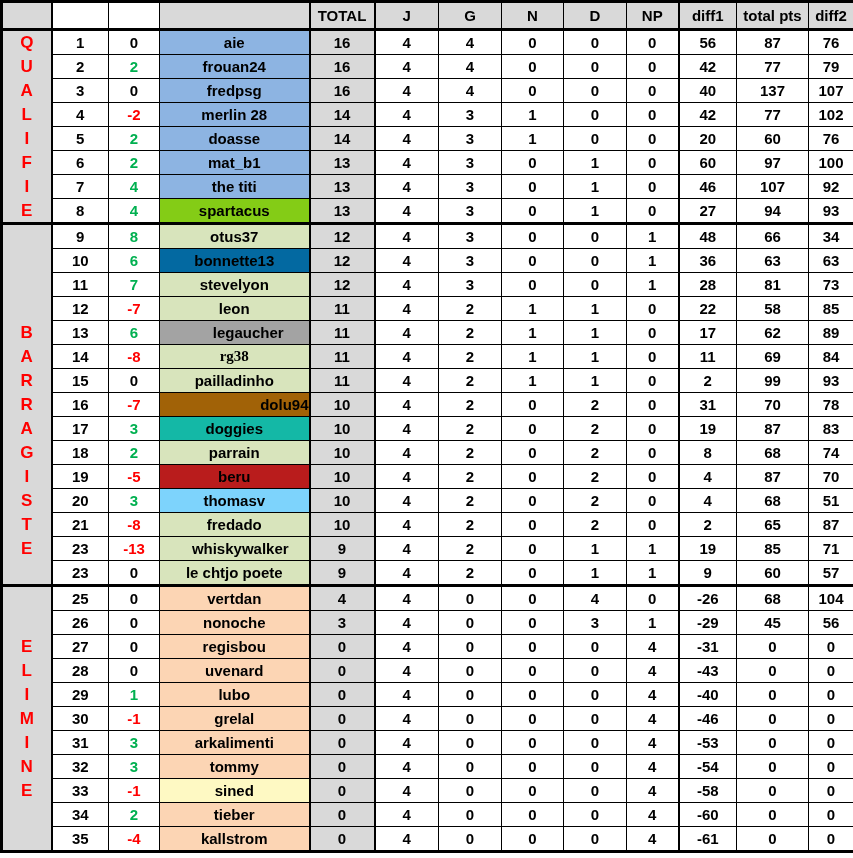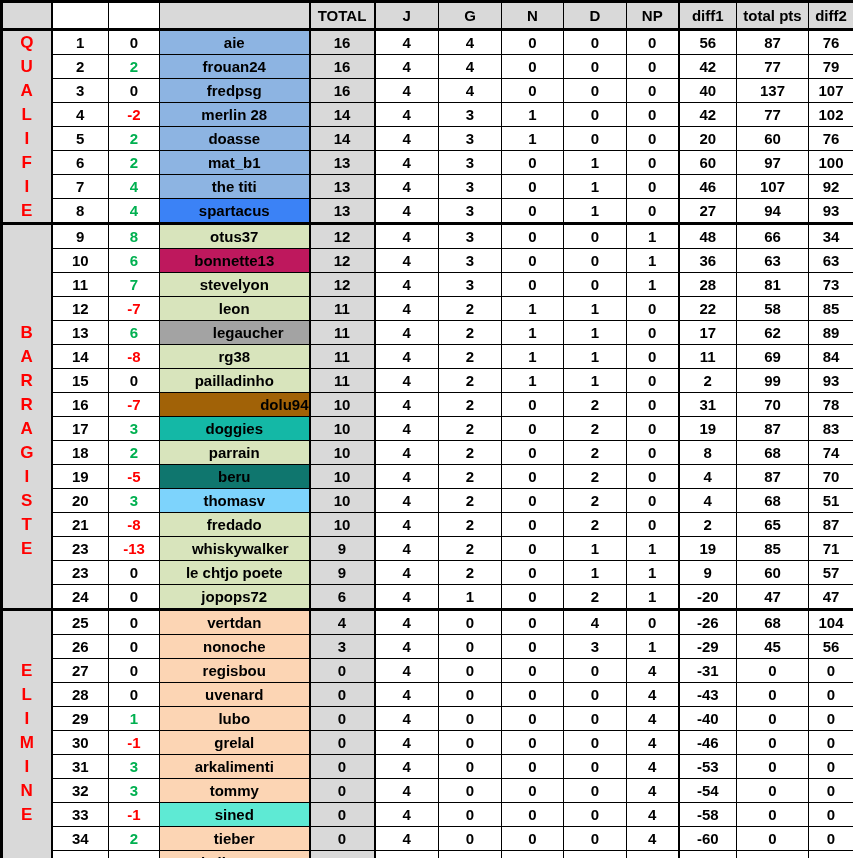--- a/index.html
+++ b/index.html
@@ -185,21 +185,21 @@
           <td class="num">1</td>
           <td class="num thick-r">0</td>
           <td class="num">46</td>
           <td class="num">107</td>
           <td class="num">92</td>
         </tr>
         <tr>
           <td class="lcol thick-r">E</td>
           <td class="rank">8</td>
           <td class="move" style="color: rgb(0, 176, 80);">4</td>
-          <td class="name thick-r" style="background: #3b82f6;">spartacus</td>
+          <td class="name thick-r" style="background: #84cc16;">spartacus</td>
           <td class="totalcol thick-r">13</td>
           <td class="num">4</td>
           <td class="num">3</td>
           <td class="num">0</td>
           <td class="num">1</td>
           <td class="num thick-r">0</td>
           <td class="num">27</td>
           <td class="num">94</td>
           <td class="num">93</td>
         </tr>
@@ -215,21 +215,21 @@
           <td class="num">0</td>
           <td class="num thick-r">1</td>
           <td class="num">48</td>
           <td class="num">66</td>
           <td class="num">34</td>
         </tr>
         <tr>
           <td class="lcol thick-r"></td>
           <td class="rank">10</td>
           <td class="move" style="color: rgb(0, 176, 80);">6</td>
-          <td class="name thick-r" style="background: #be185d; margin-left: 48px;">bonnette13</td>
+          <td class="name thick-r" style="background: #0369a1; margin-left: 48px;">bonnette13</td>
           <td class="totalcol thick-r">12</td>
           <td class="num">4</td>
           <td class="num">3</td>
           <td class="num">0</td>
           <td class="num">0</td>
           <td class="num thick-r">1</td>
           <td class="num">36</td>
           <td class="num">63</td>
           <td class="num">63</td>
         </tr>
@@ -275,21 +275,21 @@
           <td class="num">1</td>
           <td class="num thick-r">0</td>
           <td class="num">17</td>
           <td class="num">62</td>
           <td class="num">89</td>
         </tr>
         <tr>
           <td class="lcol thick-r">A</td>
           <td class="rank">14</td>
           <td class="move" style="color: rgb(255, 0, 0);">-8</td>
-          <td class="name thick-r" style="background: rgb(216, 228, 188);">rg38</td>
+          <td class="name thick-r" style="background: rgb(216, 228, 188); font-family: Liberation Serif, serif;">rg38</td>
           <td class="totalcol thick-r">11</td>
           <td class="num">4</td>
           <td class="num">2</td>
           <td class="num">1</td>
           <td class="num">1</td>
           <td class="num thick-r">0</td>
           <td class="num">11</td>
           <td class="num">69</td>
           <td class="num">84</td>
         </tr>
@@ -350,21 +350,21 @@
           <td class="num">2</td>
           <td class="num thick-r">0</td>
           <td class="num">8</td>
           <td class="num">68</td>
           <td class="num">74</td>
         </tr>
         <tr>
           <td class="lcol thick-r">I</td>
           <td class="rank">19</td>
           <td class="move" style="color: rgb(255, 0, 0);">-5</td>
-          <td class="name thick-r" style="background: #0f766e;">beru</td>
+          <td class="name thick-r" style="background: #b91c1c;">beru</td>
           <td class="totalcol thick-r">10</td>
           <td class="num">4</td>
           <td class="num">2</td>
           <td class="num">0</td>
           <td class="num">2</td>
           <td class="num thick-r">0</td>
           <td class="num">4</td>
           <td class="num">87</td>
           <td class="num">70</td>
         </tr>
@@ -421,35 +421,20 @@
           <td class="totalcol thick-r">9</td>
           <td class="num">4</td>
           <td class="num">2</td>
           <td class="num">0</td>
           <td class="num">1</td>
           <td class="num thick-r">1</td>
           <td class="num">9</td>
           <td class="num">60</td>
           <td class="num">57</td>
         </tr>
-        <tr>
-          <td class="lcol thick-r"></td>
-          <td class="rank">24</td>
-          <td class="move" style="color: rgb(0, 0, 0);">0</td>
-          <td class="name thick-r" style="background: rgb(216, 228, 188);">jopops72</td>
-          <td class="totalcol thick-r">6</td>
-          <td class="num">4</td>
-          <td class="num">1</td>
-          <td class="num">0</td>
-          <td class="num">2</td>
-          <td class="num thick-r">1</td>
-          <td class="num">-20</td>
-          <td class="num">47</td>
-          <td class="num">47</td>
-        </tr>
         <tr class="section-start">
           <td class="lcol thick-r"></td>
           <td class="rank">25</td>
           <td class="move" style="color: rgb(0, 0, 0);">0</td>
           <td class="name thick-r" style="background: rgb(252, 213, 180);">vertdan</td>
           <td class="totalcol thick-r">4</td>
           <td class="num">4</td>
           <td class="num">0</td>
           <td class="num">0</td>
           <td class="num">4</td>
@@ -560,21 +545,21 @@
           <td class="num">0</td>
           <td class="num thick-r">4</td>
           <td class="num">-54</td>
           <td class="num">0</td>
           <td class="num">0</td>
         </tr>
         <tr>
           <td class="lcol thick-r">E</td>
           <td class="rank">33</td>
           <td class="move" style="color: rgb(255, 0, 0);">-1</td>
-          <td class="name thick-r" style="background: #5eead4;">sined</td>
+          <td class="name thick-r" style="background: #fef9c3;">sined</td>
           <td class="totalcol thick-r">0</td>
           <td class="num">4</td>
           <td class="num">0</td>
           <td class="num">0</td>
           <td class="num">0</td>
           <td class="num thick-r">4</td>
           <td class="num">-58</td>
           <td class="num">0</td>
           <td class="num">0</td>
         </tr>

